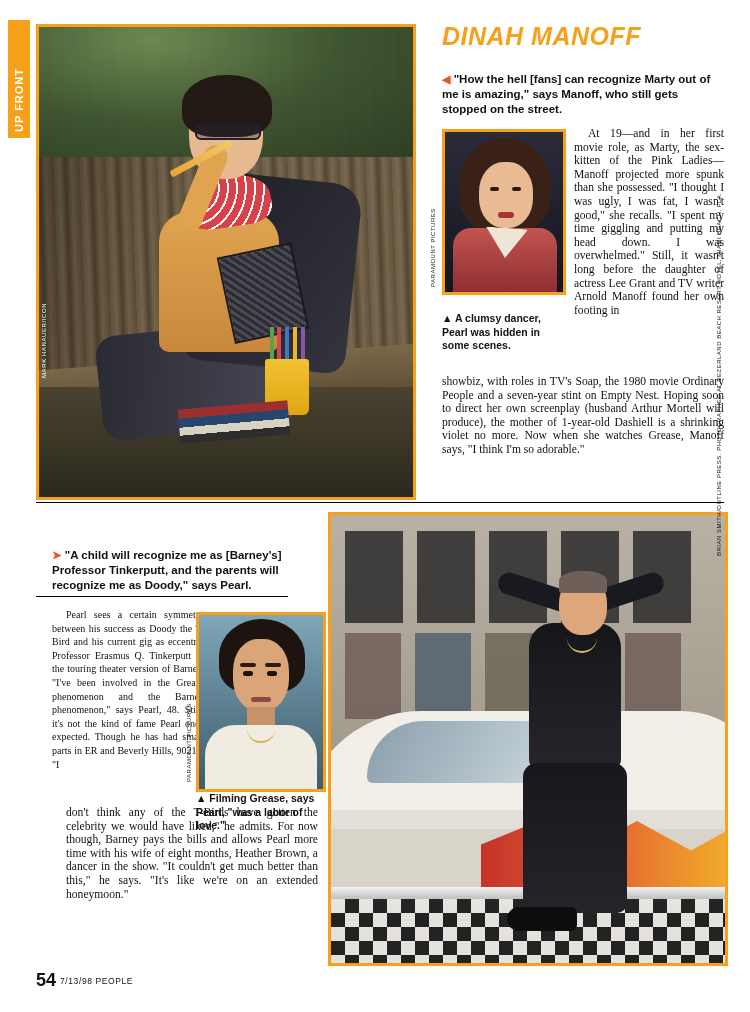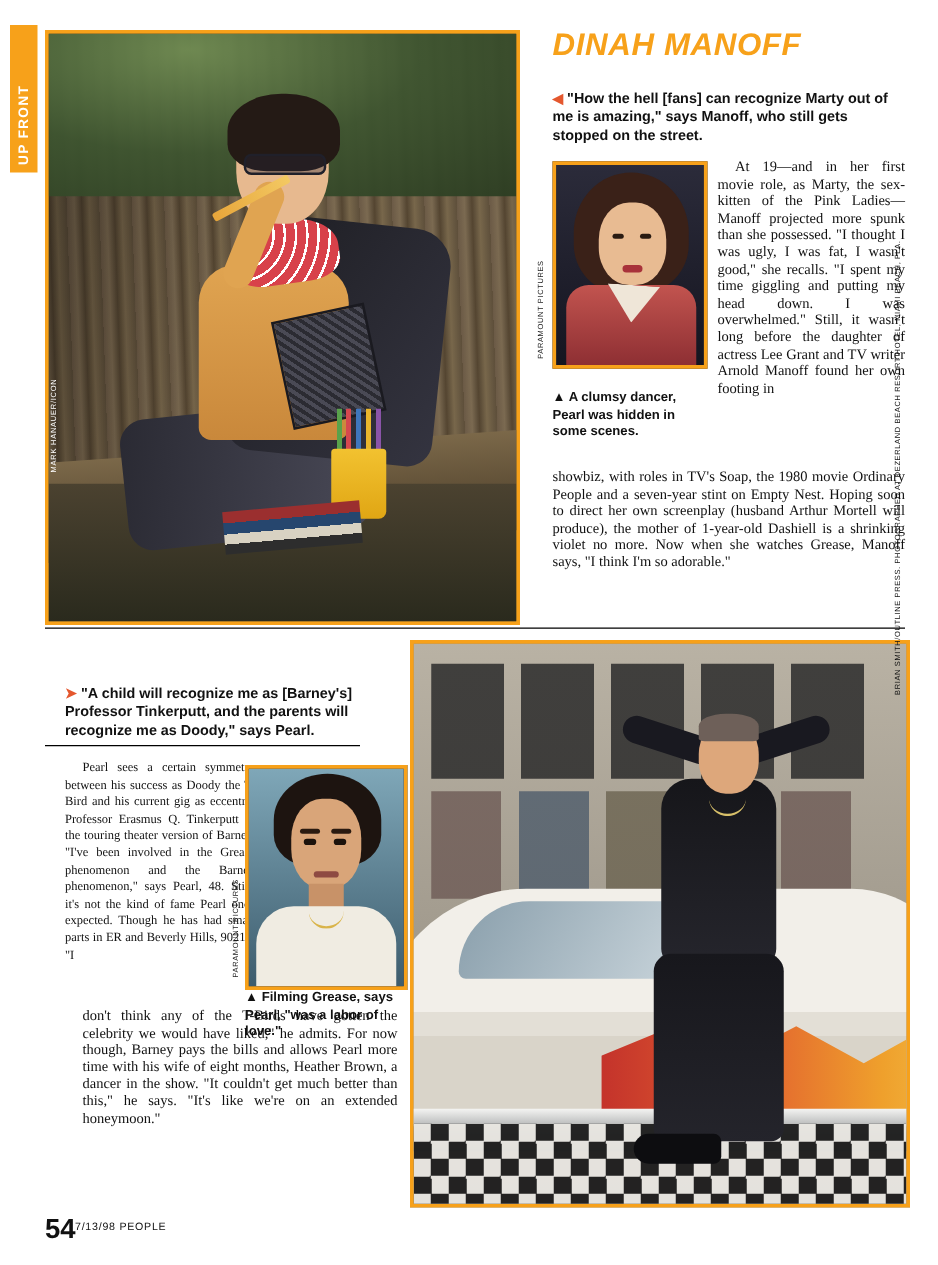--- a/index.html
+++ b/index.html
@@ -453,21 +453,21 @@
     color: #111;
     white-space: nowrap;
   }
 
   
   .folio-num {
     position: absolute;
     left: 36px; top: 970px;
     font-family: "Liberation Sans", sans-serif;
     font-weight: bold;
-    font-size: 22px;
+    font-size: 18px;
     color: #111;
   }
   .folio-txt {
     position: absolute;
     left: 60px; top: 976px;
     font-family: "Liberation Sans", sans-serif;
     font-size: 8.5px;
     letter-spacing: 0.6px;
     color: #111;
   }

